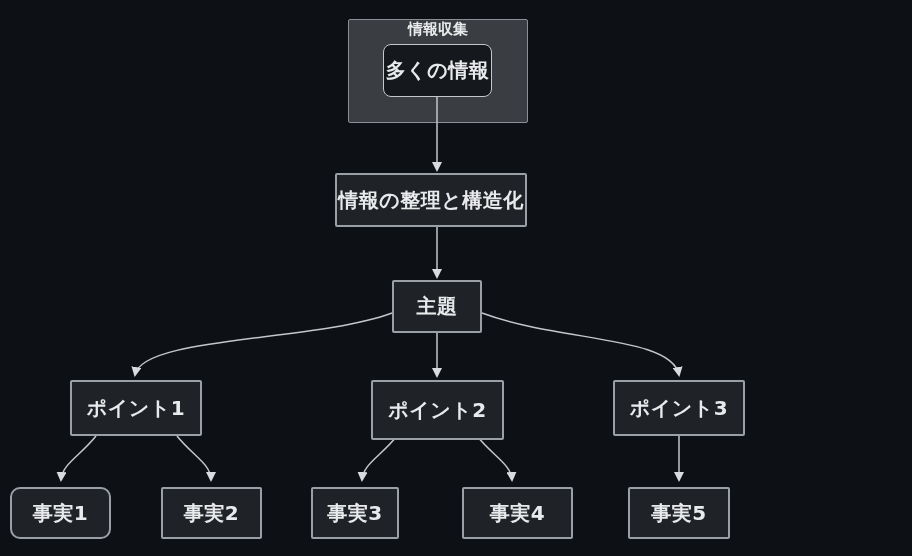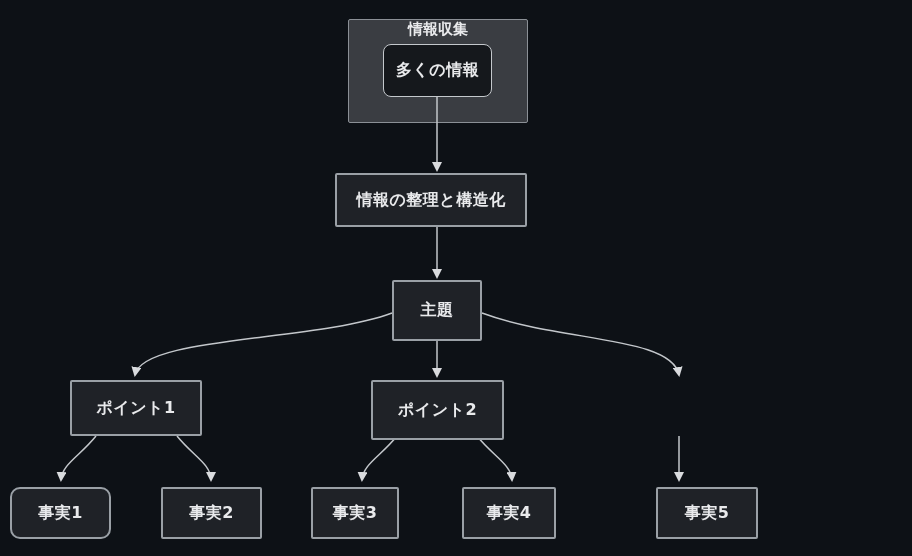--- a/index.html
+++ b/index.html
@@ -46,21 +46,21 @@
     stroke-width:1.5;
   }
   .arrowhead{fill:var(--arrowhead);stroke:none;}
   .node{
     position:absolute;
     display:flex;align-items:center;justify-content:center;
     background:var(--node-fill);
     border:2px solid var(--node-border);
     border-radius:2px;
     color:var(--text);
-    font-size:16px;
+    font-size:20px;
     font-weight:600;
     letter-spacing:.5px;
     z-index:2;
     box-sizing:border-box;
     text-align:center;
   }
   .node.rounded{
     border-radius:8px;
     border:1.5px solid var(--inner-node-border);
     background:var(--inner-node-fill);
@@ -94,46 +94,49 @@
   </svg>
 
   <div class="node rounded" style="left:383px;top:44px;width:109px;height:53px;">
     <span>多くの情報</span>
   </div>
 
   <div class="node" style="left:335px;top:173px;width:192px;height:54px;">
     <span>情報の整理と構造化</span>
   </div>
 
-  <div class="node" style="left:392px;top:280px;width:90px;height:61px;">
+  <div class="node" style="left:392px;top:280px;width:90px;height:53px;">
     <span>主題</span>
   </div>
 
   <div class="node" style="left:70px;top:380px;width:132px;height:56px;">
     <span>ポイント1</span>
   </div>
 
   <div class="node" style="left:371px;top:380px;width:133px;height:60px;">
     <span>ポイント2</span>
   </div>
 
+  <div class="node" style="left:613px;top:380px;width:132px;height:56px;">
+    <span>ポイント3</span>
+  </div>
 
   <div class="node" style="left:10px;top:487px;width:101px;height:52px;border-radius:10px;">
     <span>事実1</span>
   </div>
 
   <div class="node" style="left:161px;top:487px;width:101px;height:52px;">
     <span>事実2</span>
   </div>
 
   <div class="node" style="left:311px;top:487px;width:88px;height:52px;">
     <span>事実3</span>
   </div>
 
-  <div class="node" style="left:462px;top:487px;width:94px;height:52px;">
+  <div class="node" style="left:462px;top:487px;width:111px;height:52px;">
     <span>事実4</span>
   </div>
 
-  <div class="node" style="left:628px;top:487px;width:102px;height:52px;margin-left:28px;">
+  <div class="node" style="left:628px;top:487px;width:102px;height:52px;">
     <span>事実5</span>
   </div>
 
 </div>
 
 </body></html>

